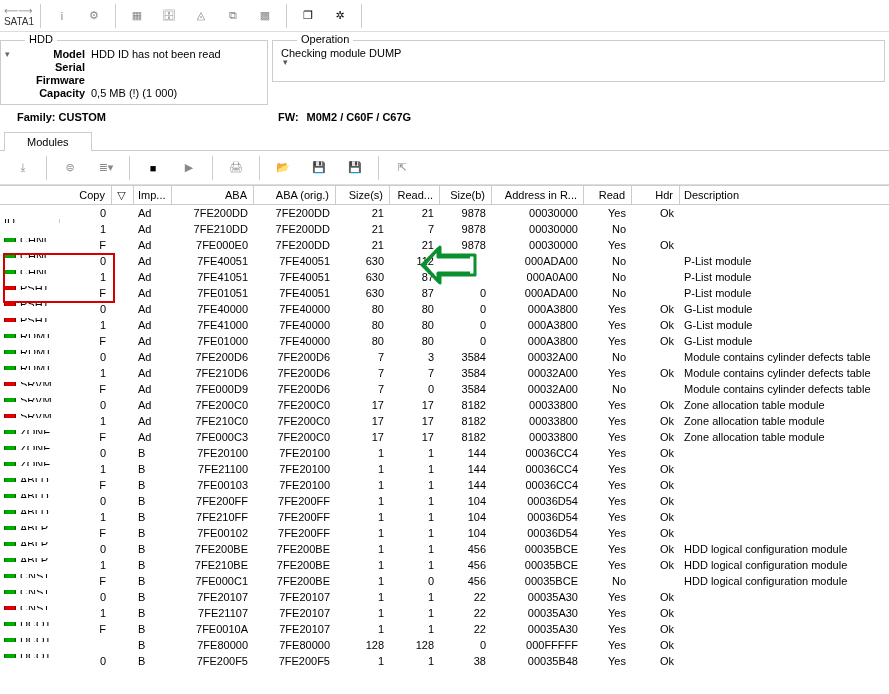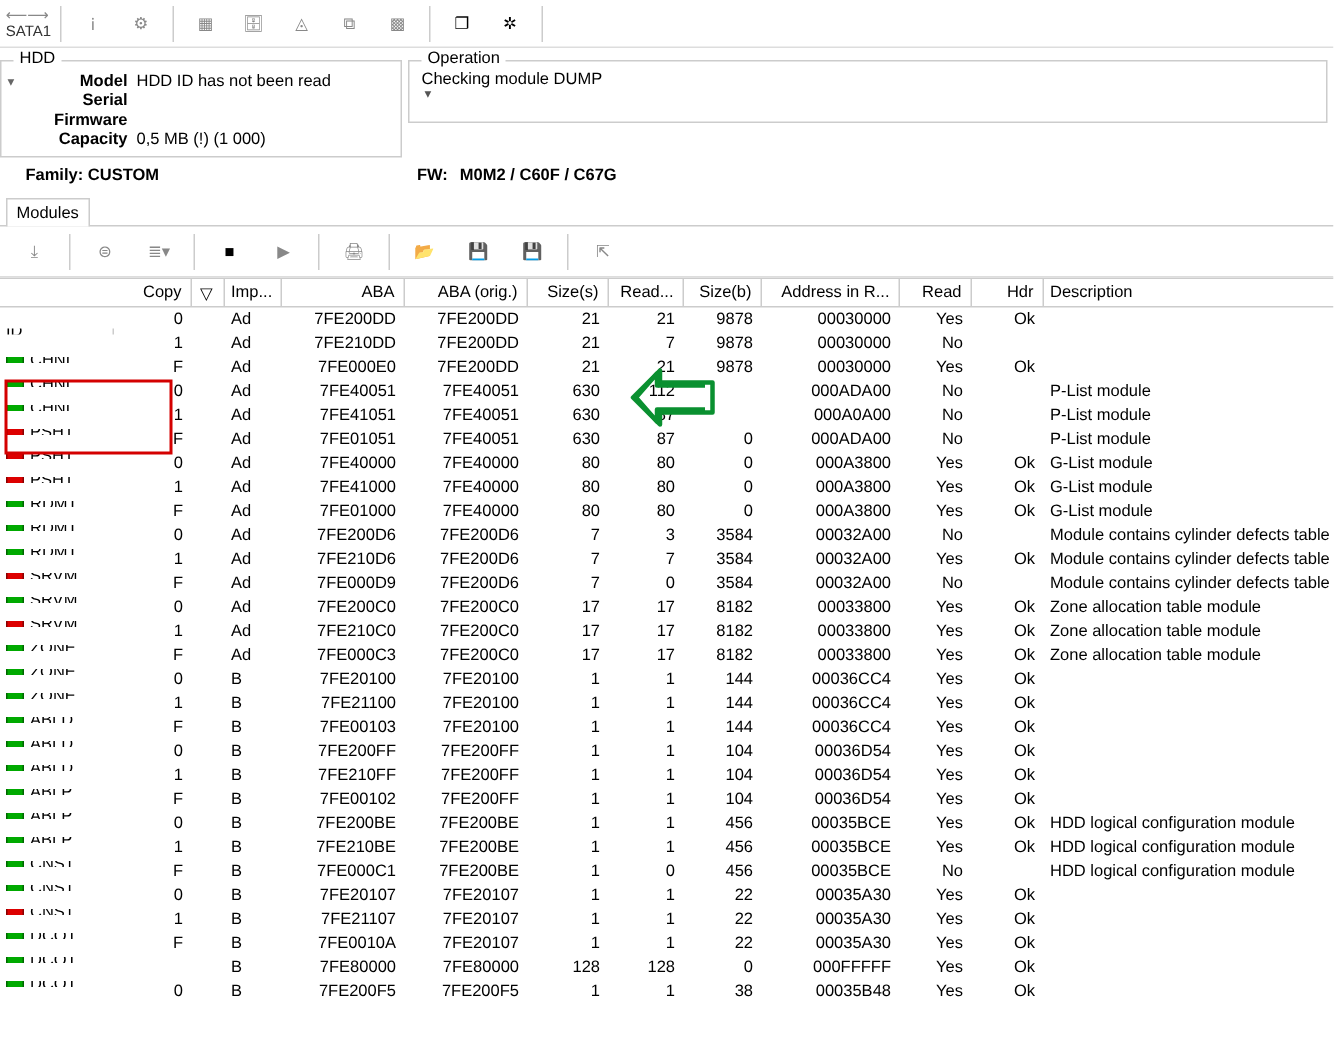--- a/index.html
+++ b/index.html
@@ -45,21 +45,21 @@
   }
   .fieldset {
     border: 1px solid #ccc;
     position: relative;
     padding: 6px 8px 4px 8px;
     margin-top: 6px;
   }
   .fieldset .legend {
     position: absolute;
     top: -8px;
-    left: 8px;
+    left: 24px;
     background: #fff;
     padding: 0 4px;
     font-size: 11px;
   }
   .hdd-panel { width: 268px; }
   .right-panels { flex: 1; display: flex; flex-direction: column; gap: 4px; }
   .hdd-row { display: flex; margin: 1px 0; }
   .hdd-label { width: 82px; text-align: right; font-weight: bold; padding-right: 6px; }
   .hdd-value { flex: 1; }
   .fw-row {
@@ -71,21 +71,21 @@
   .fw-row .lbl { width: 98px; text-align: right; margin-right: 6px;}
   .tabs-row {
     display: flex;
     border-bottom: 1px solid #ccc;
     padding-left: 4px;
     margin-top: 4px;
   }
   .tab {
     border: 1px solid #ccc;
     border-bottom: none;
-    padding: 3px 6px;
+    padding: 3px 22px;
     background: #fff;
     position: relative;
     top: 1px;
   }
   .toolbar-mid {
     display: flex;
     align-items: center;
     height: 34px;
     border-bottom: 1px solid #ddd;
     padding: 0 6px;
@@ -111,21 +111,21 @@
   }
   .col {
     border-right: 1px solid #ccc;
     padding: 2px 6px 2px 4px;
     overflow: hidden;
     white-space: nowrap;
     text-overflow: ellipsis;
     display: flex;
     align-items: center;
   }
-  .c-id    { width: 76px; margin-top: 33px; }
+  .c-id    { width: 60px; margin-top: 33px; }
   .c-copy  { width: 52px; justify-content: flex-end; }
   .c-tri   { width: 22px; justify-content: center; }
   .c-imp   { width: 38px; }
   .c-aba   { width: 82px; justify-content: flex-end; }
   .c-abao  { width: 82px; justify-content: flex-end; }
   .c-sizes { width: 54px; justify-content: flex-end; }
   .c-read  { width: 50px; justify-content: flex-end; }
   .c-sizeb { width: 52px; justify-content: flex-end; }
   .c-addr  { width: 92px; justify-content: flex-end; }
   .c-rd    { width: 48px; justify-content: flex-end; }

